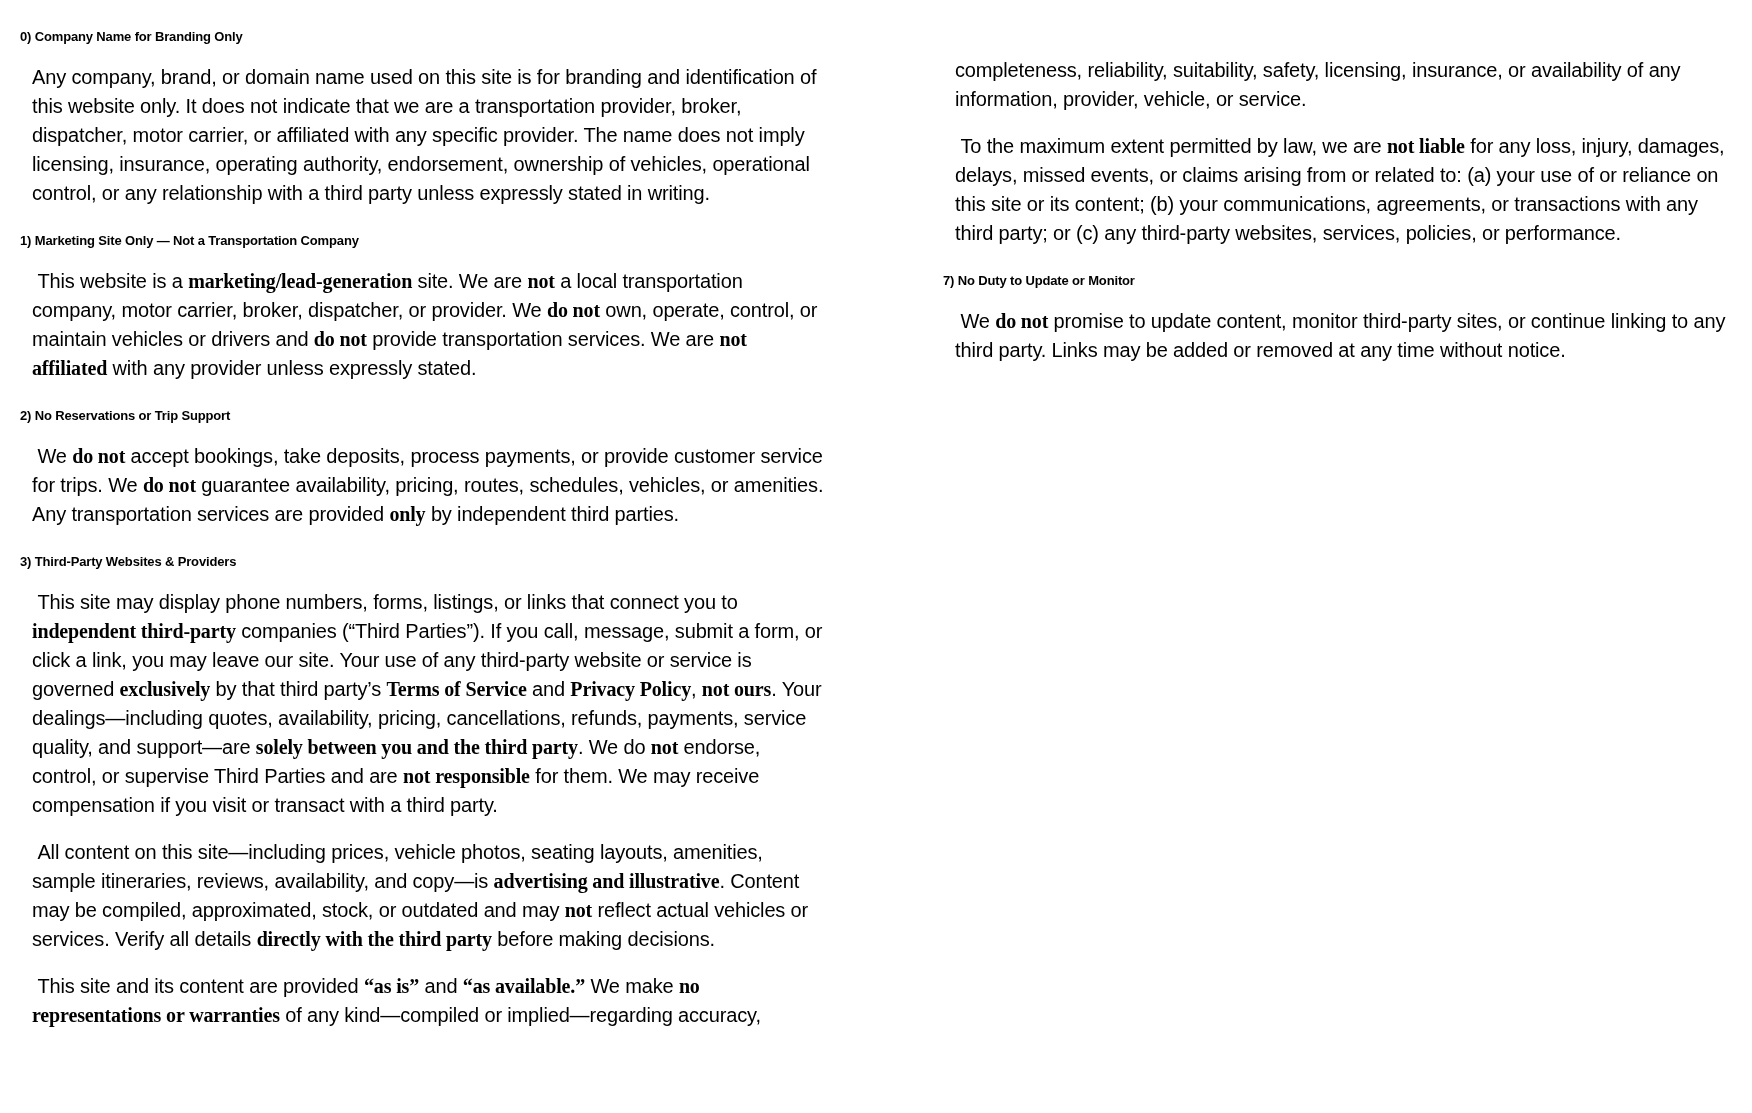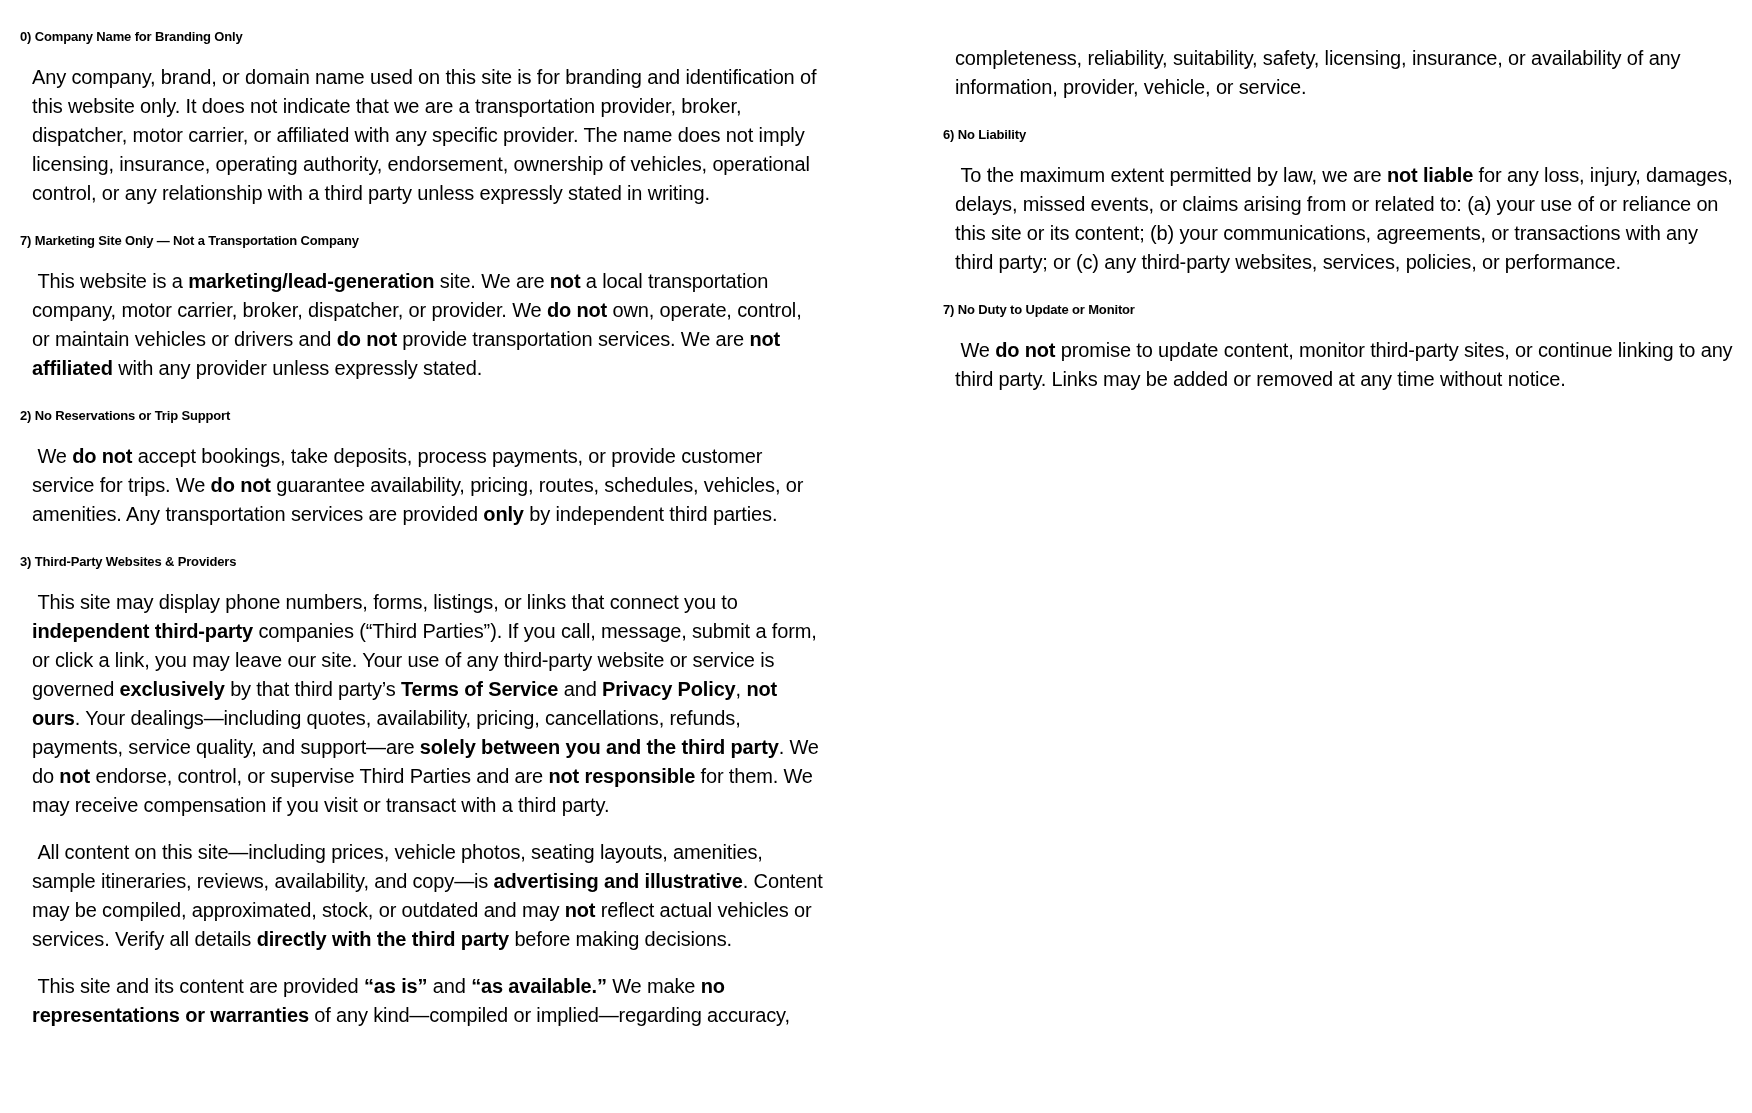--- a/index.html
+++ b/index.html
@@ -12,47 +12,47 @@
     font-family: "Liberation Sans", "DejaVu Sans", sans-serif;
     color: #000000;
   }
   .col {
     position: absolute;
     font-size: 20px;
     line-height: 29px;
     letter-spacing: -0.15px;
   }
   .col-left  { left: 20px;  top: 22px; width: 816px; }
-  .col-right { left: 943px; top: 32px; width: 808px; }
+  .col-right { left: 943px; top: 44px; width: 808px; }
   .section { margin: 0 0 18px 0; }
   .section:last-child { margin-bottom: 0; }
   .heading {
     font-size: 13px;
     font-weight: 700;
     margin: 0;
     line-height: 29px;
     letter-spacing: -0.15px;
   }
   .body {
     margin: 12px;
     white-space: pre-wrap; 
   }
-  .body strong { font-weight: 700; }
+  .body strong { font-weight: 700; font-family: Liberation Serif, serif; }
 </style>
 </head>
 <body>
 
 <div class="page">
   <div class="col col-left">
       <section class="section">
         <h2 class="heading">0) Company Name for Branding Only</h2>
         <p class="body"><span>Any company, brand, or domain name used on this site is for branding and identification of this website only. It does not indicate that we are a transportation provider, broker, dispatcher, motor carrier, or affiliated with any specific provider. The name does not imply licensing, insurance, operating authority, endorsement, ownership of vehicles, operational control, or any relationship with a third party unless expressly stated in writing.</span></p>
       </section>
       <section class="section">
-        <h2 class="heading">7) Marketing Site Only — Not a Transportation Company</h2>
+        <h2 class="heading">1) Marketing Site Only — Not a Transportation Company</h2>
         <p class="body"><span> This website is a </span><strong>marketing/lead-generation</strong><span> site. We are </span><strong>not</strong><span> a local transportation company, motor carrier, broker, dispatcher, or provider. We </span><strong>do not</strong><span> own, operate, control, or maintain vehicles or drivers and </span><strong>do not</strong><span> provide transportation services. We are </span><strong>not affiliated</strong><span> with any provider unless expressly stated.</span></p>
       </section>
       <section class="section">
         <h2 class="heading">2) No Reservations or Trip Support</h2>
         <p class="body"><span> We </span><strong>do not</strong><span> accept bookings, take deposits, process payments, or provide customer service for trips. We </span><strong>do not</strong><span> guarantee availability, pricing, routes, schedules, vehicles, or amenities. Any transportation services are provided </span><strong>only</strong><span> by independent third parties.</span></p>
       </section>
       <section class="section">
         <h2 class="heading">3) Third-Party Websites &amp; Providers</h2>
         <p class="body"><span> This site may display phone numbers, forms, listings, or links that connect you to </span><strong>independent third-party</strong><span> companies (“Third Parties”). If you call, message, submit a form, or click a link, you may leave our site. Your use of any third-party website or service is governed </span><strong>exclusively</strong><span> by that third party’s </span><strong>Terms of Service</strong><span> and </span><strong>Privacy Policy</strong><span>, </span><strong>not ours</strong><span>. Your dealings—including quotes, availability, pricing, cancellations, refunds, payments, service quality, and support—are </span><strong>solely between you and the third party</strong><span>. We do </span><strong>not</strong><span> endorse, control, or supervise Third Parties and are </span><strong>not responsible</strong><span> for them. We may receive compensation if you visit or transact with a third party.</span></p>
       </section>
@@ -61,21 +61,20 @@
       </section>
       <section class="section">
         <p class="body"><span> This site and its content are provided </span><strong>“as is”</strong><span> and </span><strong>“as available.”</strong><span> We make </span><strong>no representations or warranties</strong><span> of any kind—compiled or implied—regarding accuracy,</span></p>
       </section>
     </div>
   <div class="col col-right">
       <section class="section">
         <p class="body"><span>completeness, reliability, suitability, safety, licensing, insurance, or availability of any information, provider, vehicle, or service.</span></p>
       </section>
       <section class="section">
-        <h2 class="heading">6) No Liability</h2>
         <p class="body"><span> To the maximum extent permitted by law, we are </span><strong>not liable</strong><span> for any loss, injury, damages, delays, missed events, or claims arising from or related to: (a) your use of or reliance on this site or its content; (b) your communications, agreements, or transactions with any third party; or (c) any third-party websites, services, policies, or performance.</span></p>
       </section>
       <section class="section">
         <h2 class="heading">7) No Duty to Update or Monitor</h2>
         <p class="body"><span> We </span><strong>do not</strong><span> promise to update content, monitor third-party sites, or continue linking to any third party. Links may be added or removed at any time without notice.</span></p>
       </section>
     </div>
 </div>
 
 </body></html>

